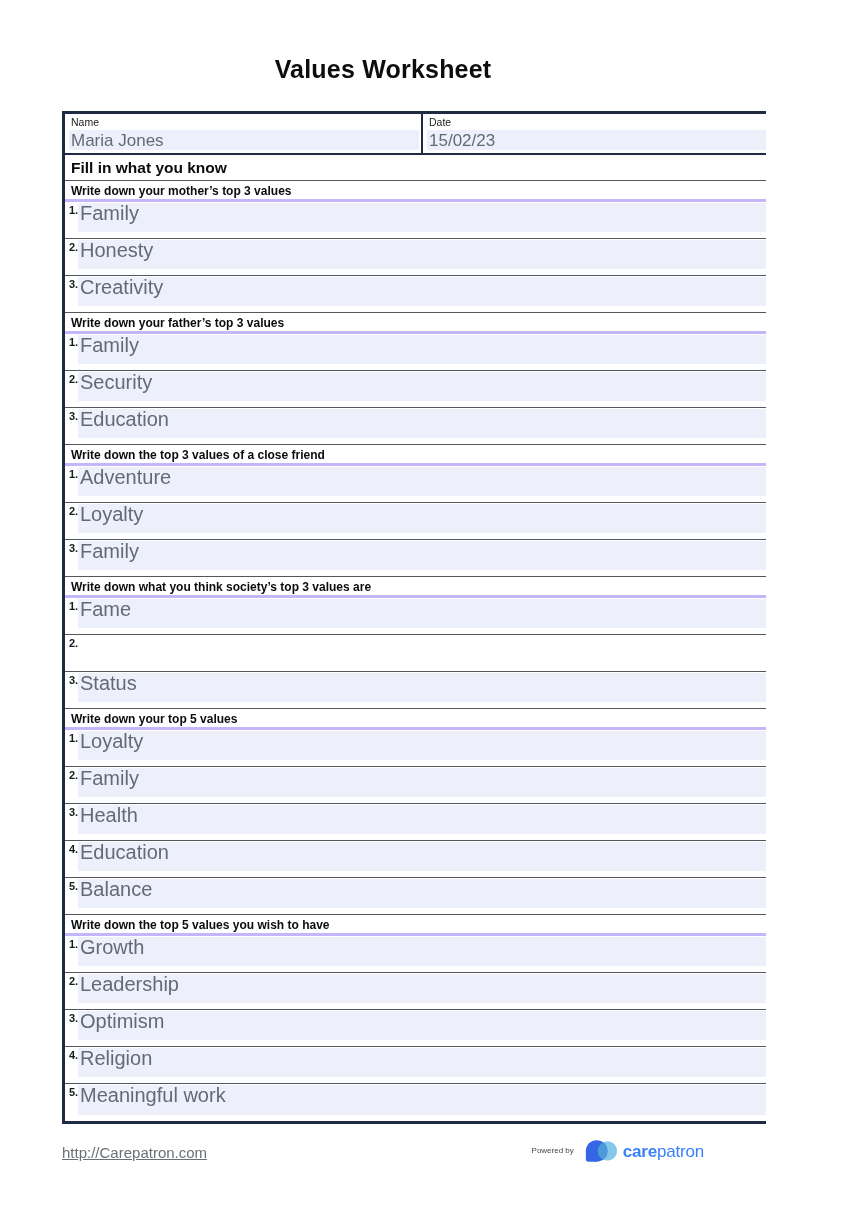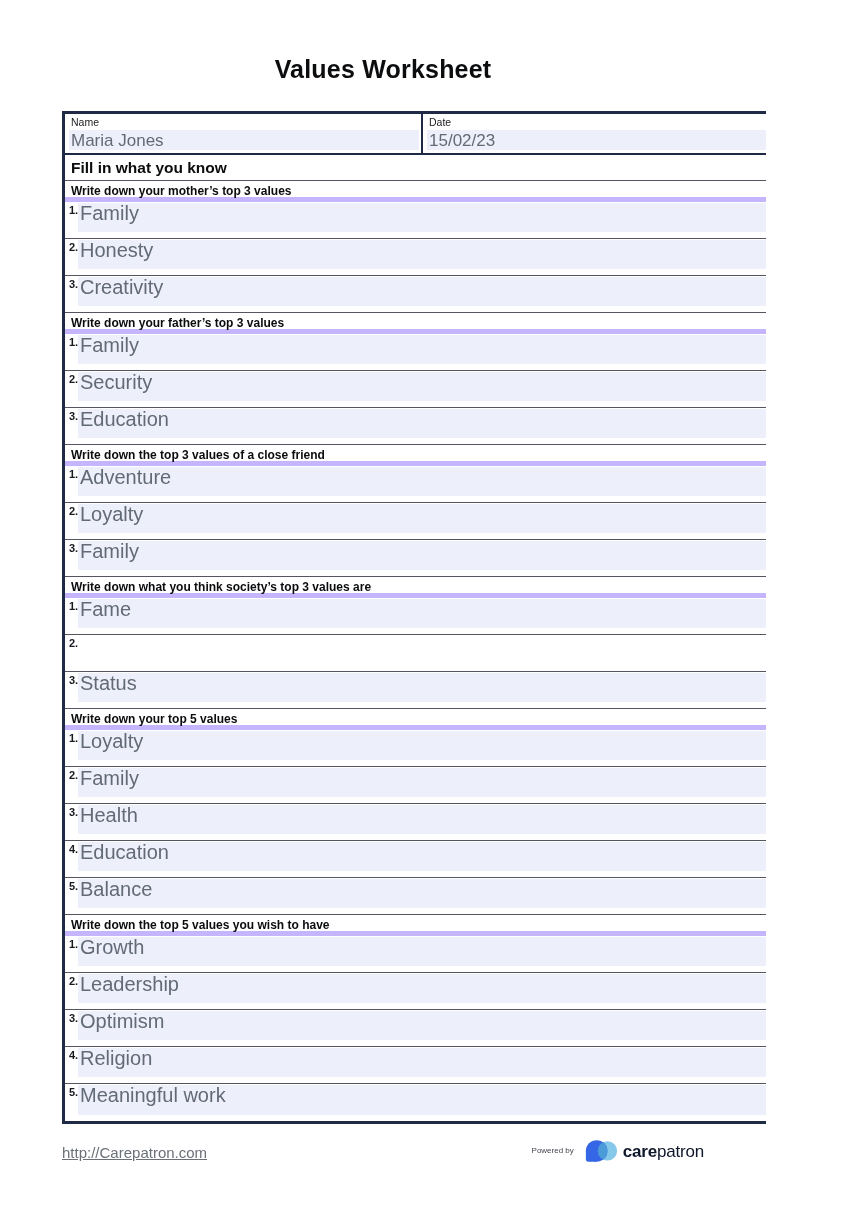--- a/index.html
+++ b/index.html
@@ -43,21 +43,21 @@
   
   .fill-row {
     height:26px;
     border-bottom:1px solid #53565e;
     font-size:15.5px; font-weight:700; color:#0b0c0e;
     padding:4px 14px 0 6px;
   }
   
   .prompt-row {
     height:21px;
-    border-bottom:5px solid #c4b5fd;
+    border-bottom:3px solid #c4b5fd;
     font-size:12px; font-weight:700; color:#0b0c0e;
     padding:3px 0 0 6px;
   }
   .answer-row {
     position:relative;
     height:37px;
     border-bottom:1px solid #53565e;
     background:#ffffff;
   }
   #wsbody > :last-child { border-bottom:none; }
@@ -80,21 +80,21 @@
   .site-link {
     font-size:15px; color:#6b7077;
     text-decoration:underline; cursor:pointer;
   }
   .branding { display:flex; align-items:center; }
   .powered {
     font-size:8px; color:#43474e; margin-right:10px; margin-top:-4px;
   }
   .logo-wrap { display:flex; align-items:center; }
   .brand-text {
-    font-size:17px; color:#0f172a; letter-spacing:-0.2px; margin-left:3px;
+    font-size:17px; color:#3b82f6; letter-spacing:-0.2px; margin-left:3px;
   }
   .brand-text .bold { font-weight:700; }
   .brand-text .light { font-weight:400; }
 </style>
 </head>
 <body>
 
 <div class="sheet">
 
   <h1 class="page-title">Values Worksheet</h1>

